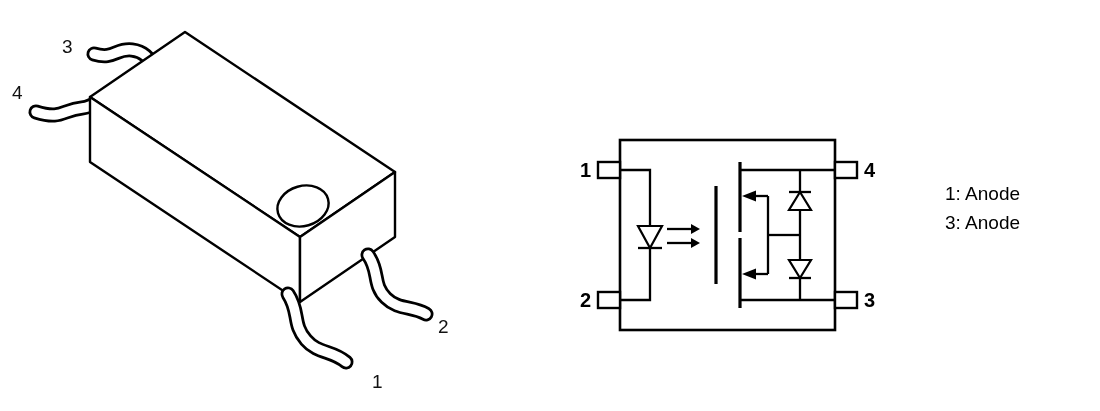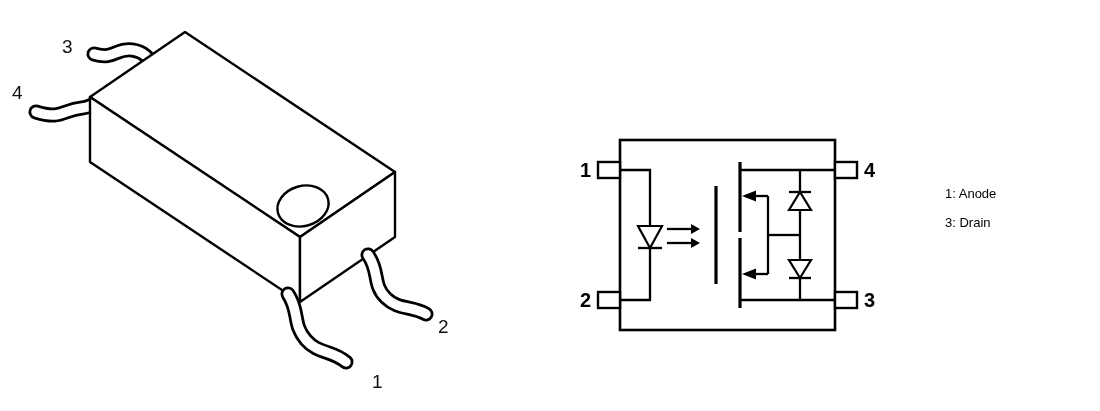--- a/index.html
+++ b/index.html
@@ -28,21 +28,21 @@
   .thick  { stroke-width: 3.2; }
   .sym    { fill: #ffffff; stroke: #000000; stroke-width: 2.2; stroke-linejoin: miter; }
   .fillb  { fill: #000000; stroke: none; }
   .sch-num { font-size: 20px; font-weight: bold; fill: #000000; }
 
   
   .legend {
     position: absolute;
     left: 945px;
     top: 179px;
-    font-size: 13px;
+    font-size: 19px;
     line-height: 29px;
     color: #000000;
     white-space: nowrap;
   }
 </style>
 </head>
 <body>
 
 <div class="canvas">
 
@@ -131,16 +131,16 @@
     </g>
 
     <text class="sch-num" x="26" y="52" text-anchor="end">1</text>
     <text class="sch-num" x="26" y="182" text-anchor="end">2</text>
     <text class="sch-num" x="299" y="52">4</text>
     <text class="sch-num" x="299" y="182">3</text>
   </svg>
 
   <div class="legend">
     <div class="legend-row">1: Anode</div>
-    <div class="legend-row">3: Drain</div>
+    <div class="legend-row">3: Anode</div>
   </div>
 
 </div>
 
 </body></html>

